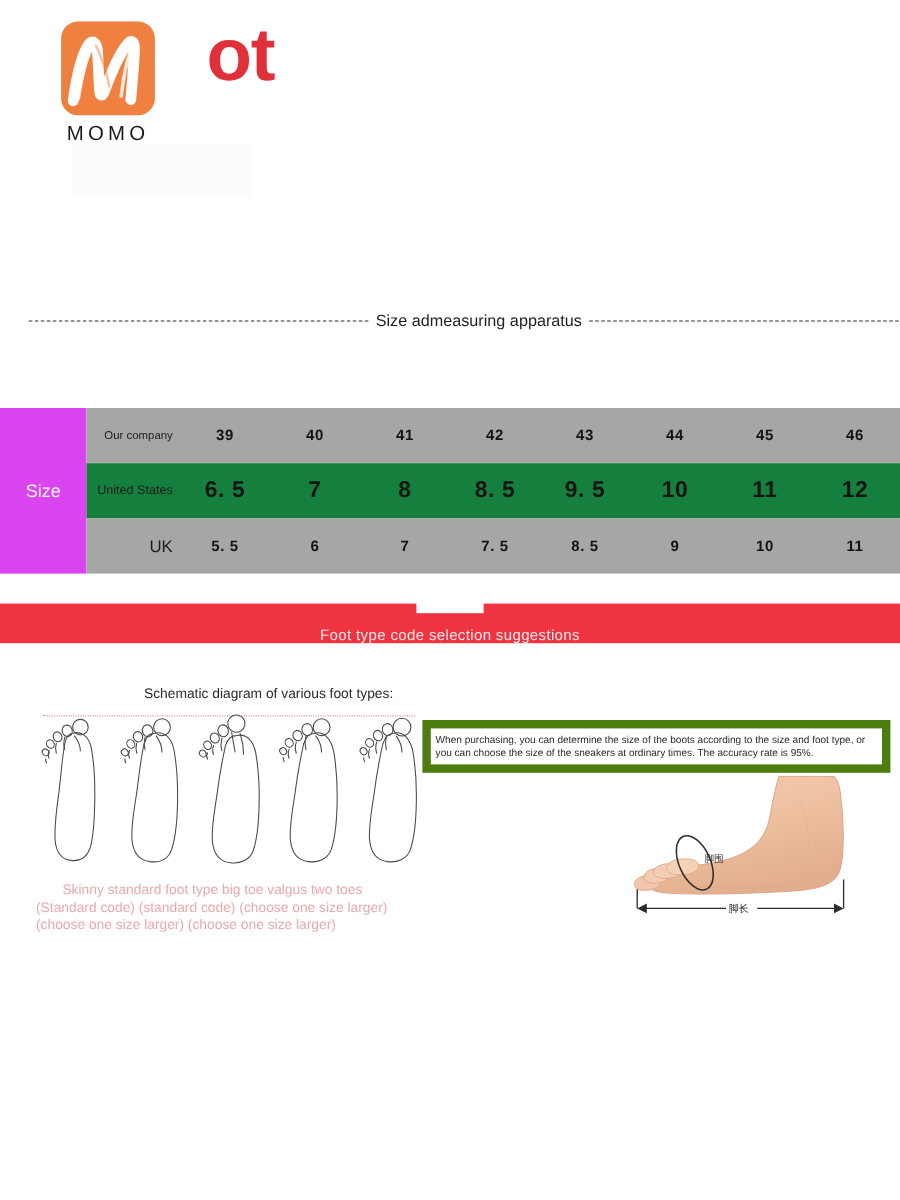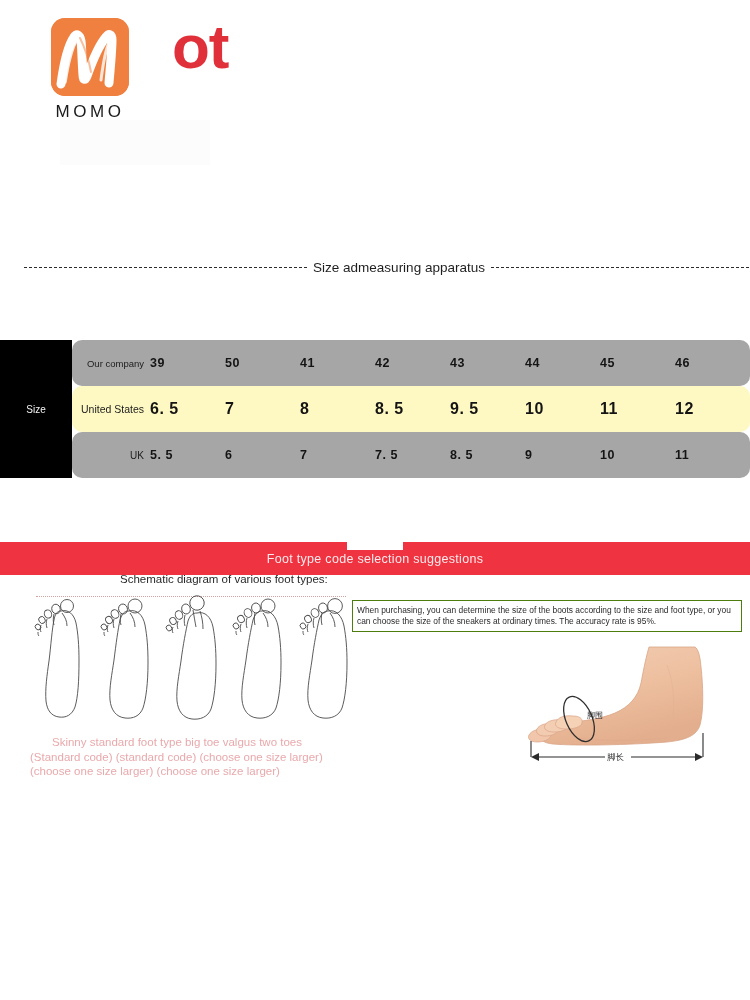--- a/index.html
+++ b/index.html
@@ -84,77 +84,75 @@
 
   
   #size-table-wrap {
     position: absolute;
     left: 0; top: 340px;
     width: 750px; height: 138px;
     display: flex;
   }
   #size-axis-label {
     flex: 0 0 72px;
-    background: #000000;
+    background: #d946ef;
     color: #f2f2f2;
     display: flex;
     align-items: center;
     justify-content: center;
-    font-size: 10px;
+    font-size: 15px;
   }
   #size-grid {
     flex: 1 1 auto;
     display: flex;
     flex-direction: column;
   }
   .size-row {
     flex: 1 1 0;
     display: flex;
     align-items: center;
-    border-radius: 10px;
   }
   .size-row.shaded { background: #a6a6a6; }
-  .size-row.plain  { background: #fef9c3; }
+  .size-row.plain  { background: #15803d; }
   .row-label {
     flex: 0 0 78px;
     text-align: right;
     padding-right: 6px;
     color: #1c1c1c;
     box-sizing: border-box;
     white-space: nowrap;
   }
   .row-label.sz-sm  { font-size: 9.5px; }
   .row-label.sz-md  { font-size: 10.5px; }
-  .row-label.sz-lg  { font-size: 10px; }
+  .row-label.sz-lg  { font-size: 14px; }
   .row-label.sz-xl  { font-size: 11.5px; }
   .size-cells {
     flex: 1 1 auto;
     display: flex;
   }
   .size-cell {
     flex: 1 1 0;
-    text-align: left;
+    text-align: center;
     font-size: 12.5px;
     font-weight: bold;
     color: #141414;
     letter-spacing: 0.5px;
   }
-  .size-row.plain .size-cell { font-size: 16px; }
+  .size-row.plain .size-cell { font-size: 19px; }
   .size-row.shaded .size-cell { font-size: 12.5px; }
 
   
   #red-banner {
     position: absolute;
     left: 0; top: 503px;
     width: 750px; height: 33px;
     background: #ef3340;
     display: flex;
-    align-items: center;
+    align-items: flex-end;
     justify-content: center;
-    margin-top: 39px;
   }
   #red-banner-notch-fill {
     position: absolute;
     left: 50%;
     top: -1px;
     transform: translateX(-50%);
     width: 56px; height: 9px;
     background: #ffffff;
   }
   #red-banner-text {
@@ -200,21 +198,21 @@
     display: block;
     padding-left: 22px;
   }
 
   
   #note-box {
     position: absolute;
     left: 352px; top: 600px;
     width: 390px;
     box-sizing: border-box;
-    border: 1px solid #4d7c0f;
+    border: 7px solid #4d7c0f;
     padding: 4px 6px 5px 4px;
     font-size: 8.4px;
     line-height: 10.5px;
     color: #2b2b2b;
   }
 
   
   #foot-photo {
     position: absolute;
     left: 517px; top: 645px;
@@ -252,21 +250,21 @@
 </div>
 
 <div id="size-table-wrap">
   <div id="size-axis-label">Size</div>
   <div id="size-grid">
 
     <div class="size-row shaded">
       <div class="row-label sz-sm">Our company</div>
       <div class="size-cells">
         <div class="size-cell">39</div>
-        <div class="size-cell">50</div>
+        <div class="size-cell">40</div>
         <div class="size-cell">41</div>
         <div class="size-cell">42</div>
         <div class="size-cell">43</div>
         <div class="size-cell">44</div>
         <div class="size-cell">45</div>
         <div class="size-cell">46</div>
       </div>
     </div>
 
     <div class="size-row plain">

